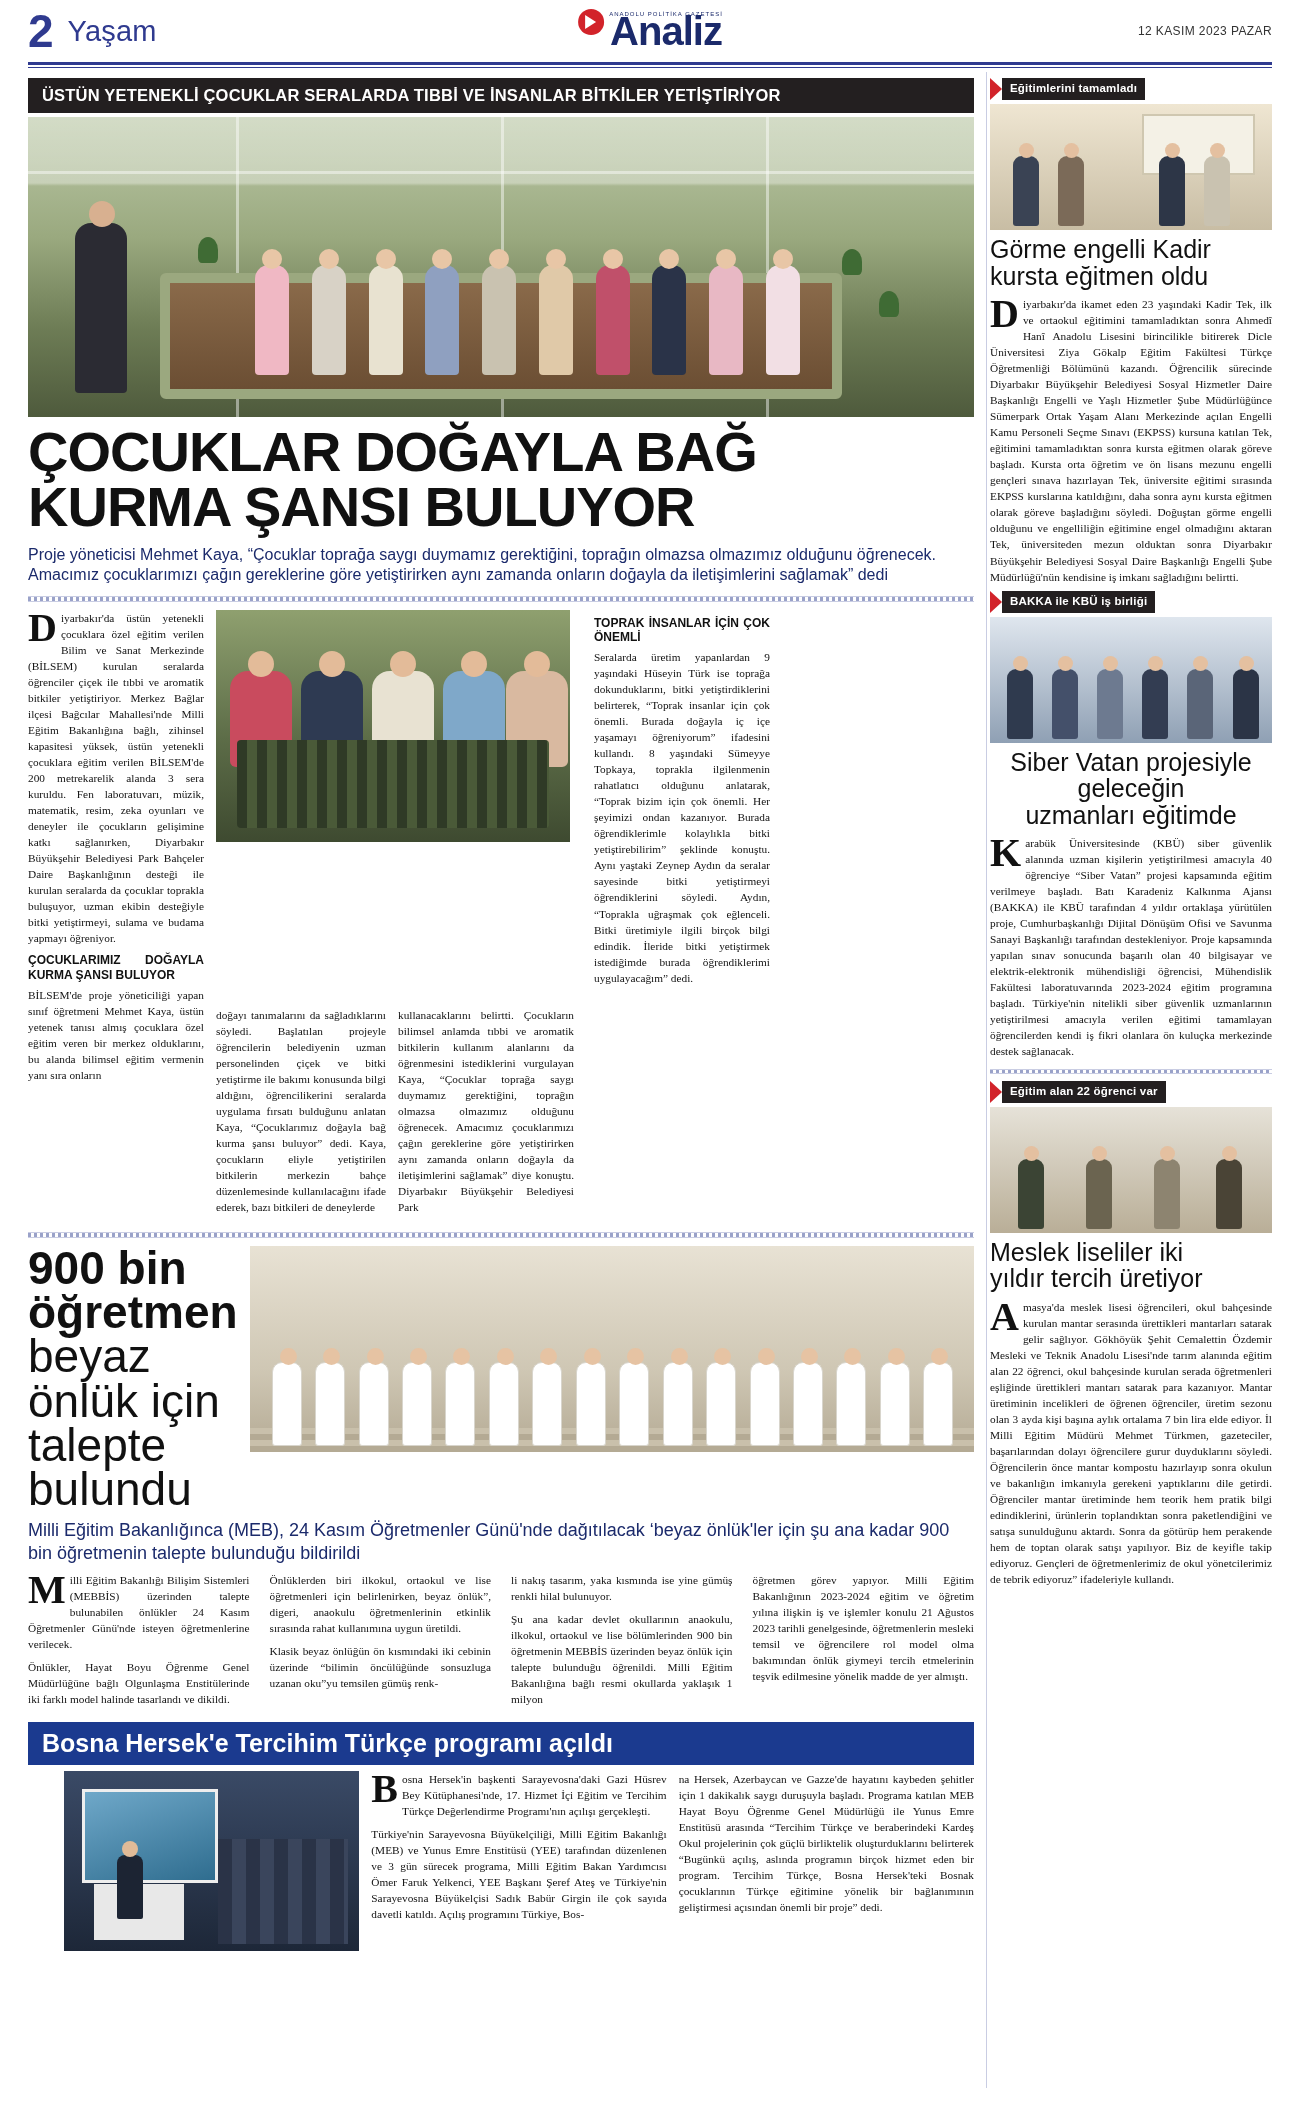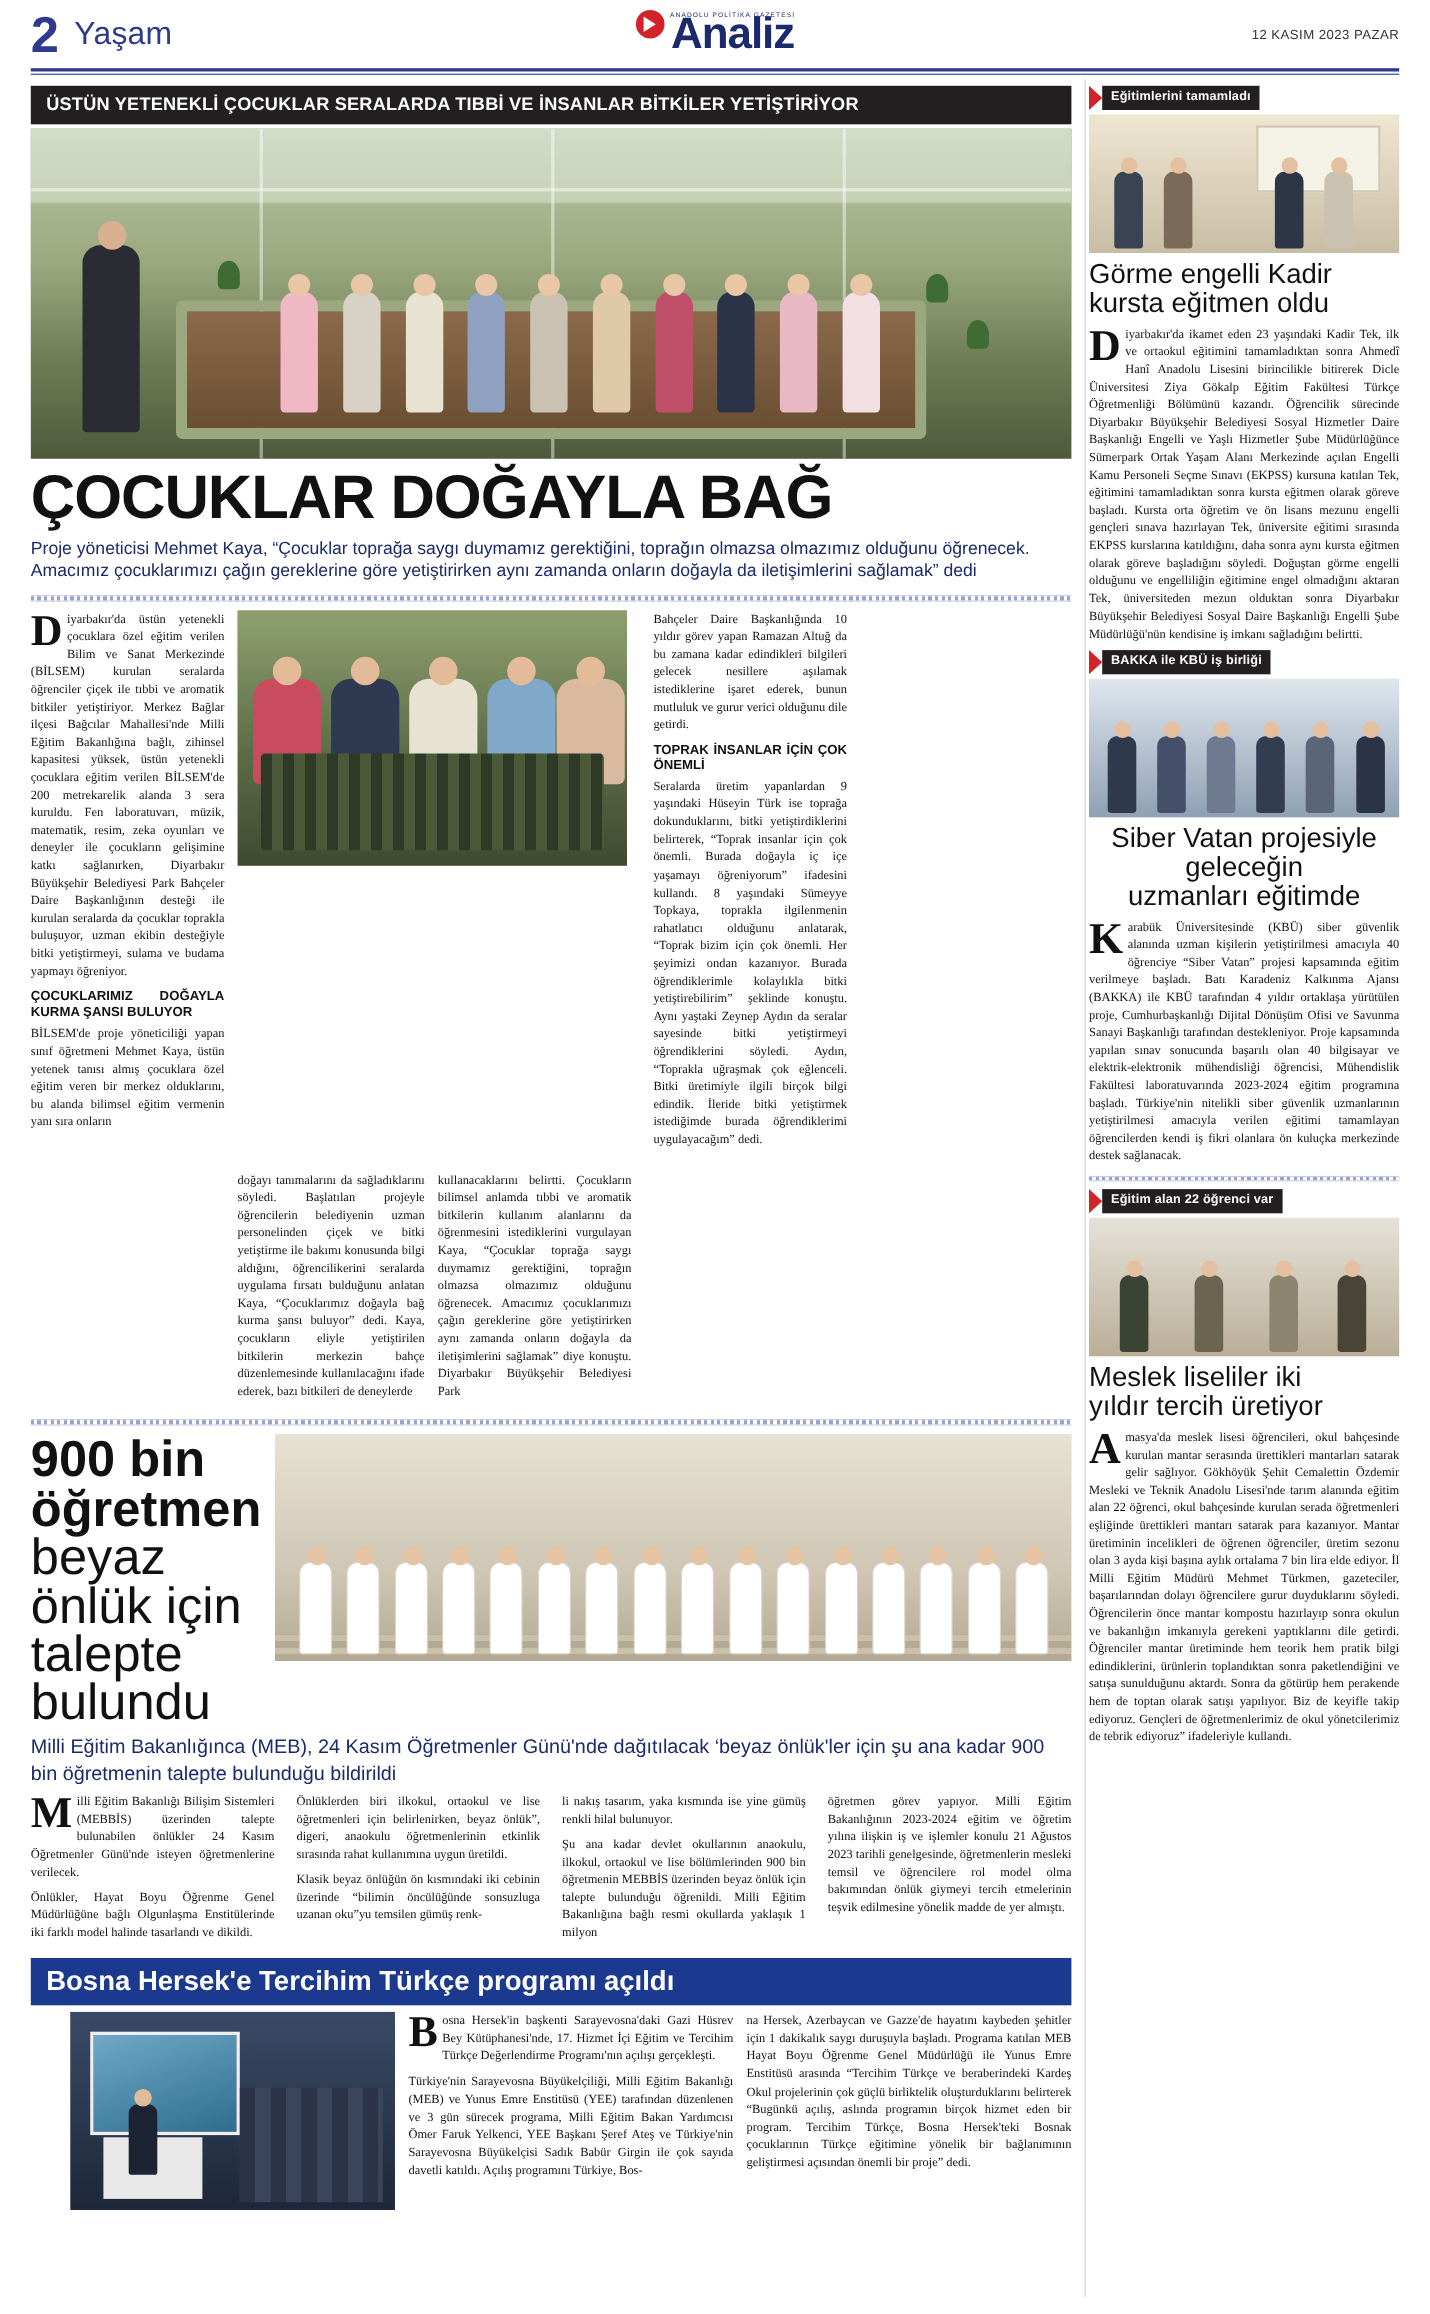--- a/index.html
+++ b/index.html
@@ -285,20 +285,21 @@
         <div class="kid" style="left:66%; background:#2a3348;"></div>
         <div class="kid" style="left:72%; background:#e8b8c4;"></div>
         <div class="kid" style="left:78%; background:#f2dfe4;"></div>
         <div class="plant" style="left:18%; top:40%;"></div>
         <div class="plant" style="left:86%; top:44%;"></div>
         <div class="plant" style="left:90%; top:58%;"></div>
       </div>
 
       <div class="headline">
         <div>ÇOCUKLAR DOĞAYLA BAĞ</div>
+        <div>KURMA ŞANSI BULUYOR</div>
       </div>
 
       <div class="subhead">Proje yöneticisi Mehmet Kaya, “Çocuklar toprağa saygı duymamız gerektiğini, toprağın olmazsa olmazımız olduğunu öğrenecek. Amacımız çocuklarımızı çağın gereklerine göre yetiştirirken aynı zamanda onların doğayla da iletişimlerini sağlamak” dedi</div>
 
       <div class="hr-wave"></div>
 
       <div class="art-cols">
         <div class="col c1">
           <p class="dropcap">Diyarbakır'da üstün yetenekli çocuklara özel eğitim verilen Bilim ve Sanat Merkezinde (BİLSEM) kurulan seralarda öğrenciler çiçek ile tıbbi ve aromatik bitkiler yetiştiriyor. Merkez Bağlar ilçesi Bağcılar Mahallesi'nde Milli Eğitim Bakanlığına bağlı, zihinsel kapasitesi yüksek, üstün yetenekli çocuklara eğitim verilen BİLSEM'de 200 metrekarelik alanda 3 sera kuruldu. Fen laboratuvarı, müzik, matematik, resim, zeka oyunları ve deneyler ile çocukların gelişimine katkı sağlanırken, Diyarbakır Büyükşehir Belediyesi Park Bahçeler Daire Başkanlığının desteği ile kurulan seralarda da çocuklar toprakla buluşuyor, uzman ekibin desteğiyle bitki yetiştirmeyi, sulama ve budama yapmayı öğreniyor.</p>
           <div class="sub-title">ÇOCUKLARIMIZ DOĞAYLA KURMA ŞANSI BULUYOR</div>
@@ -312,21 +313,20 @@
                 <div class="mp-bg"></div>
                 <div class="child" style="left:4%; background:#c94b5e;"></div>
                 <div class="child" style="left:24%; background:#2e3a52;"></div>
                 <div class="child" style="left:44%; background:#e8e2d2;"></div>
                 <div class="child" style="left:64%; background:#7fa8c9;"></div>
                 <div class="child" style="left:82%; background:#d9b9a0;"></div>
                 <div class="tray"></div>
               </div>
             </div>
             <div class="col c4">
-              <p>Bahçeler Daire Başkanlığında 10 yıldır görev yapan Ramazan Altuğ da bu zamana kadar edindikleri bilgileri gelecek nesillere aşılamak istediklerine işaret ederek, bunun mutluluk ve gurur verici olduğunu dile getirdi.</p>
               <div class="sub-title">
                 <span>TOPRAK İNSANLAR İÇİN ÇOK ÖNEMLİ</span>
               </div>
               <p>Seralarda üretim yapanlardan 9 yaşındaki Hüseyin Türk ise toprağa dokunduklarını, bitki yetiştirdiklerini belirterek, “Toprak insanlar için çok önemli. Burada doğayla iç içe yaşamayı öğreniyorum” ifadesini kullandı. 8 yaşındaki Sümeyye Topkaya, toprakla ilgilenmenin rahatlatıcı olduğunu anlatarak, “Toprak bizim için çok önemli. Her şeyimizi ondan kazanıyor. Burada öğrendiklerimle kolaylıkla bitki yetiştirebilirim” şeklinde konuştu. Aynı yaştaki Zeynep Aydın da seralar sayesinde bitki yetiştirmeyi öğrendiklerini söyledi. Aydın, “Toprakla uğraşmak çok eğlenceli. Bitki üretimiyle ilgili birçok bilgi edindik. İleride bitki yetiştirmek istediğimde burada öğrendiklerimi uygulayacağım” dedi.</p>
             </div>
           </div>
           <div class="two-col-block" style="margin-top:14px;">
             <div class="col c2">
               <p>doğayı tanımalarını da sağladıklarını söyledi. Başlatılan projeyle öğrencilerin belediyenin uzman personelinden çiçek ve bitki yetiştirme ile bakımı konusunda bilgi aldığını, öğrencilikerini seralarda uygulama fırsatı bulduğunu anlatan Kaya, “Çocuklarımız doğayla bağ kurma şansı buluyor” dedi. Kaya, çocukların eliyle yetiştirilen bitkilerin merkezin bahçe düzenlemesinde kullanılacağını ifade ederek, bazı bitkileri de deneylerde</p>
             </div>

